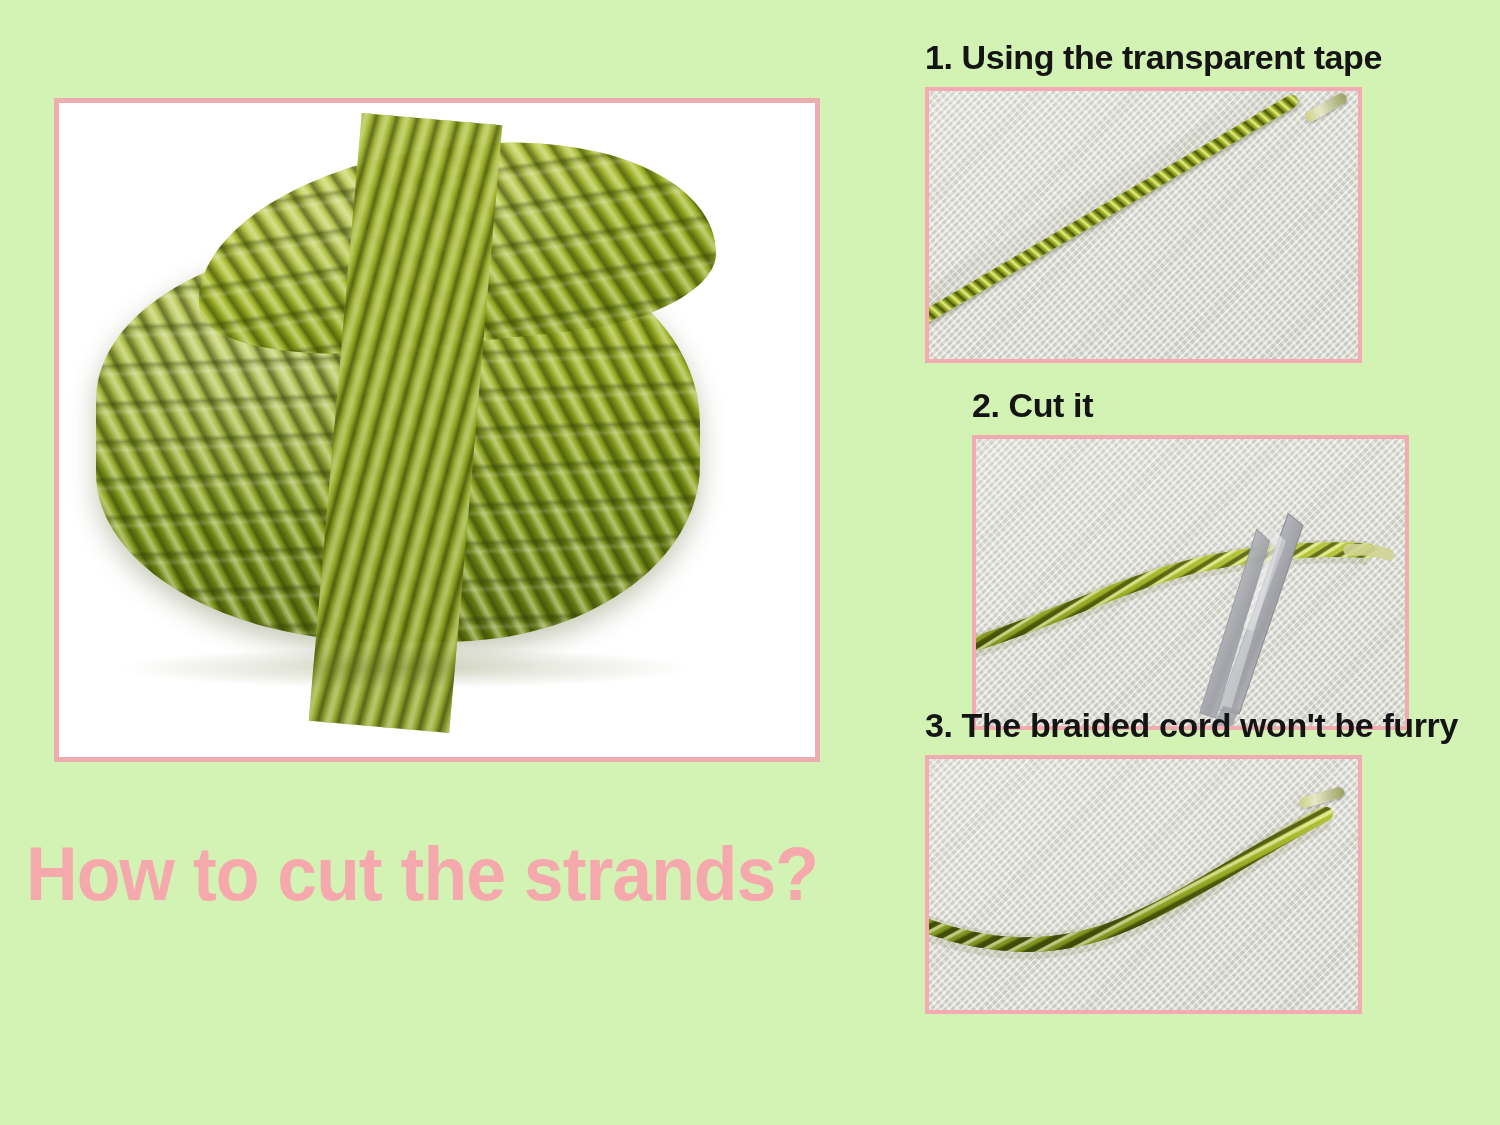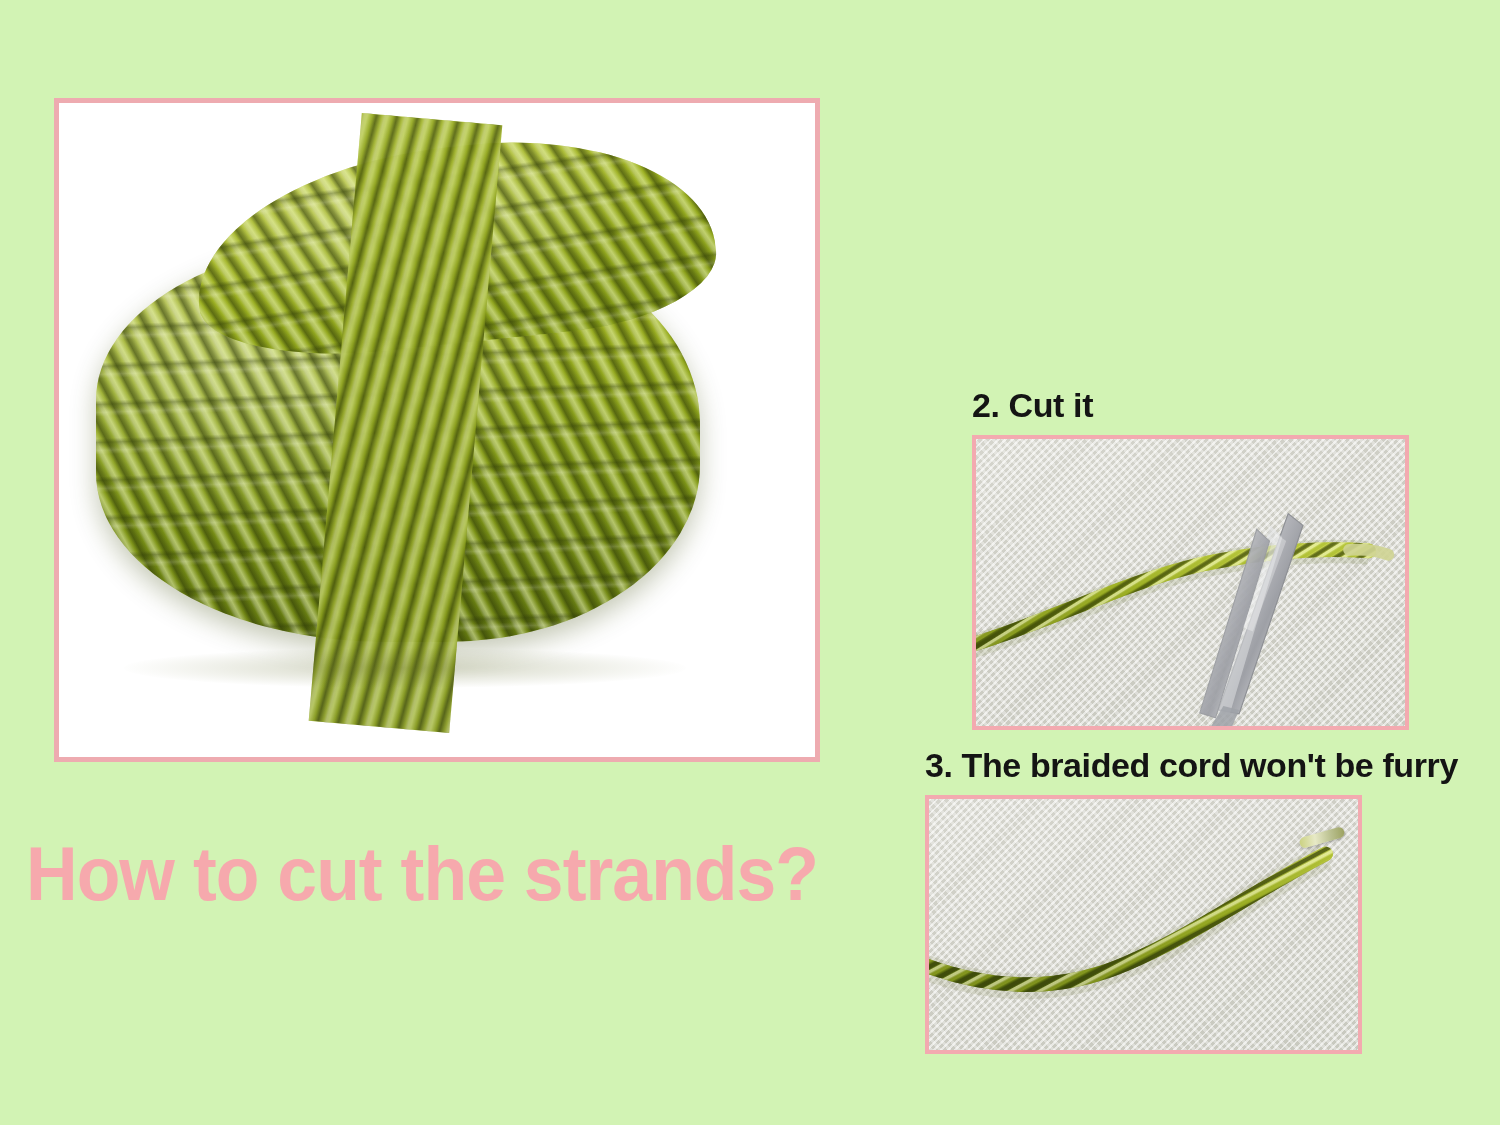--- a/index.html
+++ b/index.html
@@ -174,21 +174,21 @@
       repeating-linear-gradient(48deg, rgba(255,255,255,0.35) 0 3px, rgba(0,0,0,0.018) 3px 7px),
       linear-gradient(160deg, #dcdcd4 0%, #d4d4cb 45%, #cfd0c6 100%);
   }
 
   #step1 { top: 40px; }
   #step1 .step-photo { margin-top: 13px; height: 276px; }
 
   #step2 { top: 388px; margin-left: 47px; }
   #step2 .step-photo { margin-top: 13px; height: 295px; }
 
-  #step3 { top: 748px; text-align: right; }
+  #step3 { top: 708px; text-align: right; }
   #step3 .step-photo { margin-top: 13px; height: 259px; }
 
   
   .cord-straight {
     position: absolute;
     left: -3%;
     bottom: 11%;
     width: 104%;
     height: 13px;
     transform-origin: left bottom;
@@ -264,20 +264,29 @@
 
         <div class="hank-band"></div>
         <div class="hank-shadow"></div>
       </div>
       <span class="sr-hidden">Coiled hank of olive green twisted satin cord on white background</span>
     </div>
   </div>
 
   <div class="headline">How to cut the strands?</div>
 
+  <div class="step" id="step1">
+    <div class="step-title">1. Using the transparent tape</div>
+    <div class="step-photo">
+      <div class="cord-fuzz"></div>
+      <div class="cord-straight"></div>
+      <div class="cord-tip"></div>
+      <span class="sr-hidden">Olive green twisted cord lying diagonally on a textured grey wall, the end wrapped with clear transparent tape</span>
+    </div>
+  </div>
 
   <div class="step" id="step2">
     <div class="step-title">2. Cut it</div>
     <div class="step-photo">
 
       <svg class="cord-curve" viewBox="0 0 437 295" preserveAspectRatio="none">
         <defs>
           <linearGradient id="cordg2" x1="0" y1="0" x2="0" y2="1">
             <stop offset="0%" stop-color="#c6d24c"></stop>
             <stop offset="38%" stop-color="#93a61f"></stop>

